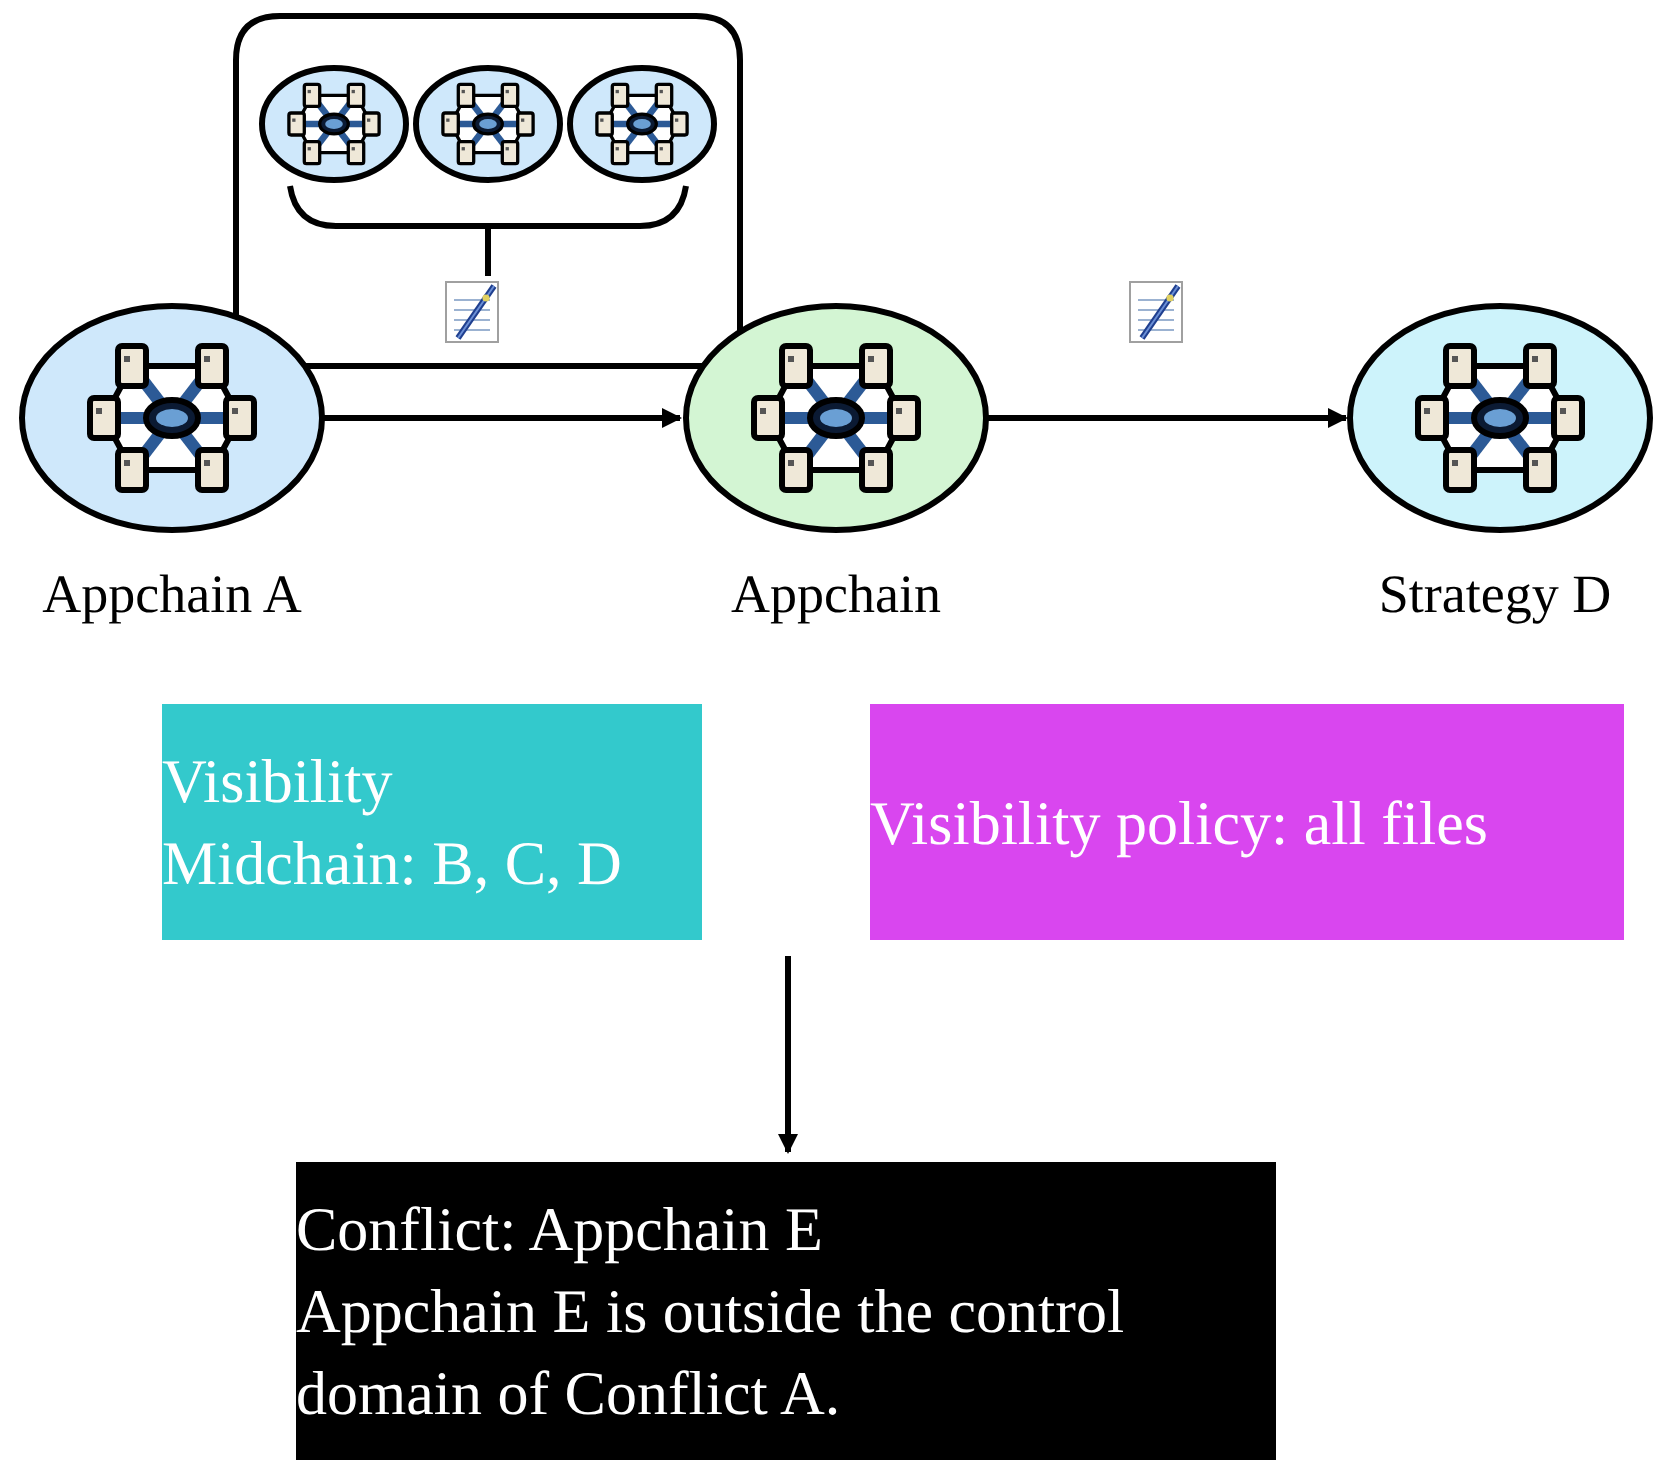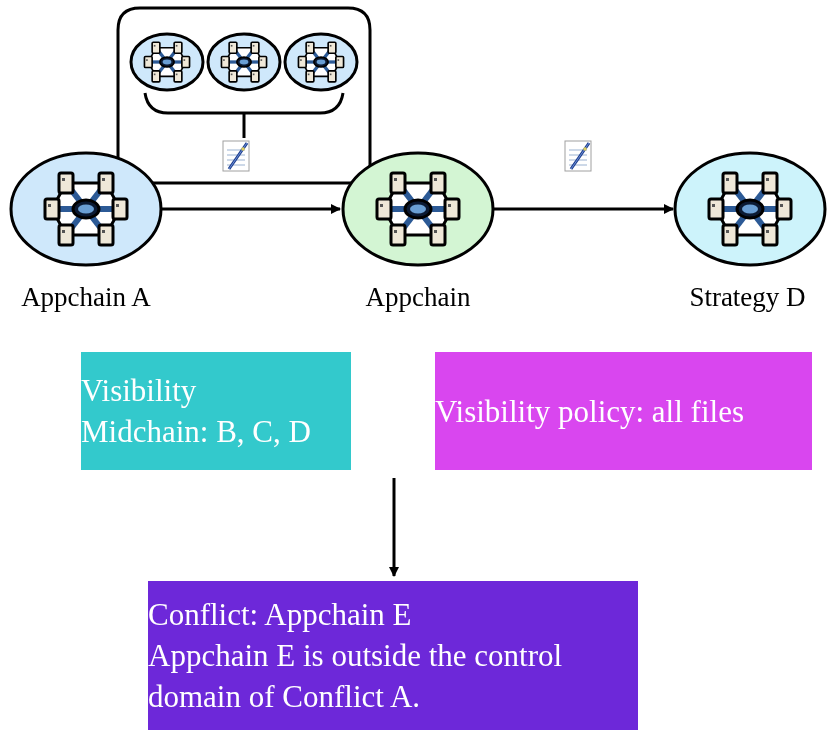--- a/index.html
+++ b/index.html
@@ -116,17 +116,17 @@
 
 <div class="box" id="box-strategy" style="left:81px; top:352px; width:270px; height:118px; background:#33c9cc;">
   <span>Visibility</span>
   <span>Midchain: B, C, D</span>
 </div>
 
 <div class="box" id="box-policy" style="left:435px; top:352px; width:377px; height:118px; background:#d946ef;">
   <span>Visibility policy: all files</span>
 </div>
 
-<div class="box" id="box-conflict" style="left:148px; top:581px; width:490px; height:149px; background:#6d28d9;">
+<div class="box" id="box-conflict" style="left:148px; top:581px; width:490px; height:149px; background:#000000;">
   <span>Conflict: Appchain E</span>
   <span>Appchain E is outside the control</span>
   <span>domain of Conflict A.</span>
 </div>
 
 </body></html>

